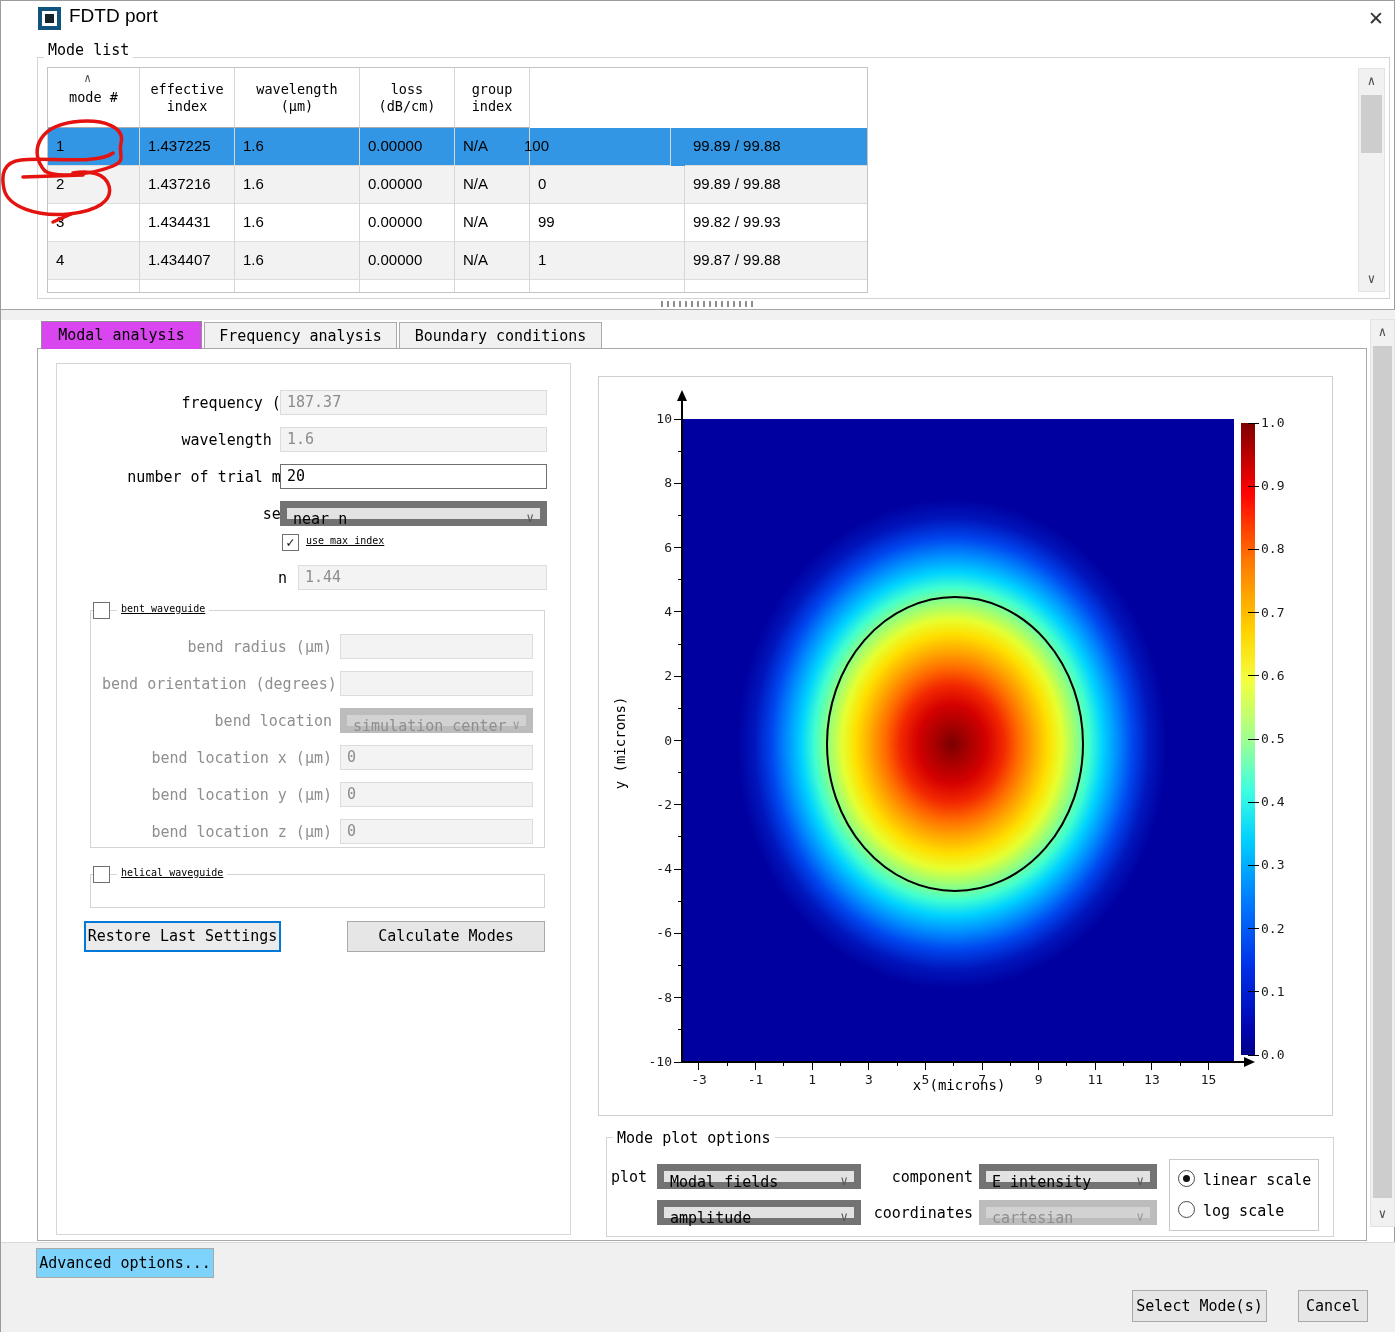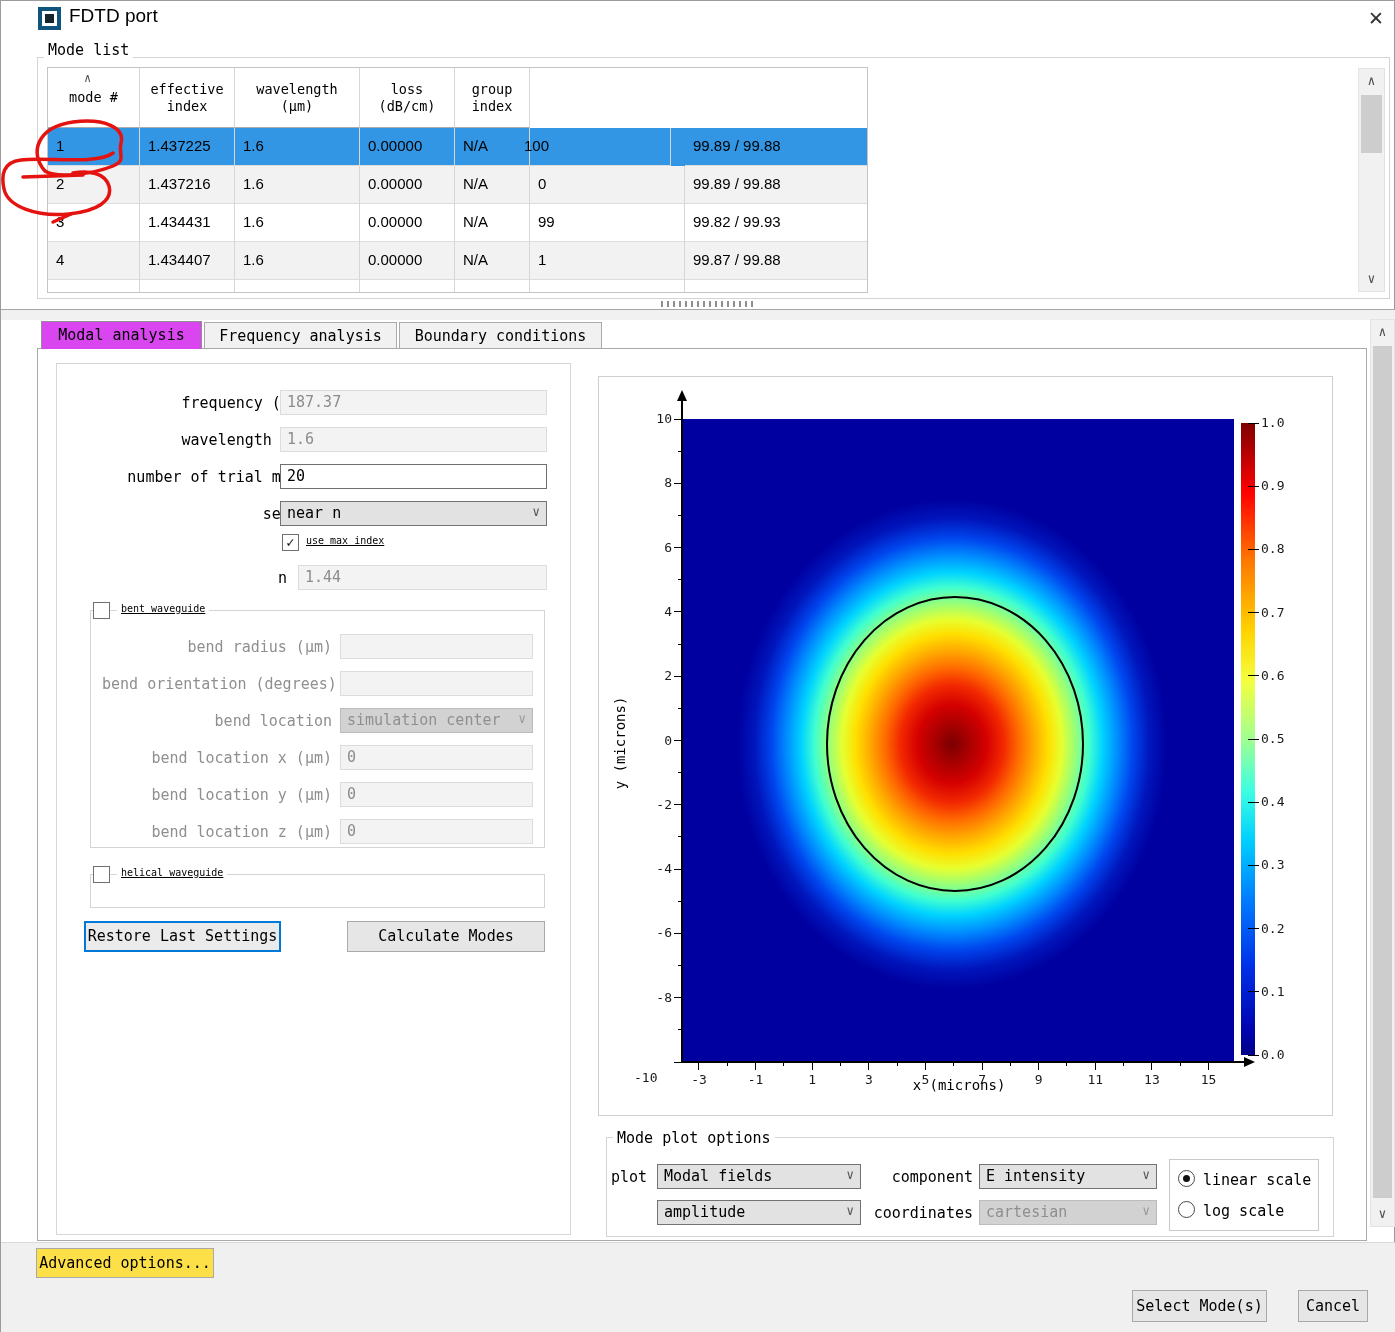--- a/index.html
+++ b/index.html
@@ -45,21 +45,21 @@
          border:1px solid #a9a9a9; border-bottom:none; background:#f1f1f1; cursor:pointer; }
   .tab.active { background:#d946ef; height:28px; top:320px; z-index:3; border-color:#8f8f8f; }
   .tabpanel { border:1px solid #a9a9a9; background:#fff; }
 
   
   .flabel { position:absolute; font-size:15px; text-align:right; white-space:nowrap; }
   .flabel.dis { color:#8f8f8f; }
   .field { position:absolute; height:25px; background:#f3f3f3; border:1px solid #dcdcdc; color:#8c8c8c;
            font-size:15px; padding:2px 6px; overflow:hidden; white-space:nowrap; }
   .field.enabled { background:#fff; border-color:#6f6f6f; color:#000; }
-  .dropdown { position:absolute; height:25px; background:#e2e2e2; border:1px solid #737373; color:#000;
+  .dropdown { position:absolute; height:25px; background:#e2e2e2; border:7px solid #737373; color:#000;
               font-size:15px; padding:2px 24px 2px 6px; cursor:pointer; white-space:nowrap; }
   .dropdown.disabled { background:#d2d2d2; border-color:#bcbcbc; color:#8f8f8f; cursor:default; }
   .dd-chev { position:absolute; right:6px; top:2px; font-size:13px; color:#5a5a5a; }
   .dropdown.disabled .dd-chev { color:#9b9b9b; }
   .checkbox { position:absolute; width:17px; height:17px; background:#fff; border:1px solid #6f6f6f; text-align:center;
               line-height:15px; font-size:14px; color:#111; cursor:pointer; }
   .cb-label { position:absolute; font-size:10px;text-decoration:underline; }
   .btn { position:absolute; background:#e6e6e6; border:1px solid #a9a9a9; font-size:15px; text-align:center; cursor:pointer;
          font-family:"DejaVu Sans Mono", monospace; }
   .btn.focused { border:2px solid #0078d7; background:#ebebeb; }
@@ -272,21 +272,21 @@
       <div class="tick-label" style="left: 35px; top: 355.5px; width: 38px; text-align: right;">0</div>
       <div class="tick" style="left: 75px; top: 427.3px; width: 8px; height: 1px;"></div>
       <div class="tick-label" style="left: 35px; top: 419.8px; width: 38px; text-align: right;">-2</div>
       <div class="tick" style="left: 75px; top: 491.6px; width: 8px; height: 1px;"></div>
       <div class="tick-label" style="left: 35px; top: 484.1px; width: 38px; text-align: right;">-4</div>
       <div class="tick" style="left: 75px; top: 555.9px; width: 8px; height: 1px;"></div>
       <div class="tick-label" style="left: 35px; top: 548.4px; width: 38px; text-align: right;">-6</div>
       <div class="tick" style="left: 75px; top: 620.2px; width: 8px; height: 1px;"></div>
       <div class="tick-label" style="left: 35px; top: 612.7px; width: 38px; text-align: right;">-8</div>
       <div class="tick" style="left: 75px; top: 684.5px; width: 8px; height: 1px;"></div>
-      <div class="tick-label" style="left: 35px; top: 677px; width: 38px;  margin-top: 16px;">-10</div>
+      <div class="tick-label" style="left: 35px; top: 677px; width: 38px; text-align: right;">-10</div>
       <div class="tick" style="left: 79px; top: 73.65px; width: 4px; height: 1px;"></div>
       <div class="tick" style="left: 79px; top: 137.95px; width: 4px; height: 1px;"></div>
       <div class="tick" style="left: 79px; top: 202.25px; width: 4px; height: 1px;"></div>
       <div class="tick" style="left: 79px; top: 266.55px; width: 4px; height: 1px;"></div>
       <div class="tick" style="left: 79px; top: 330.85px; width: 4px; height: 1px;"></div>
       <div class="tick" style="left: 79px; top: 395.15px; width: 4px; height: 1px;"></div>
       <div class="tick" style="left: 79px; top: 459.45px; width: 4px; height: 1px;"></div>
       <div class="tick" style="left: 79px; top: 523.75px; width: 4px; height: 1px;"></div>
       <div class="tick" style="left: 79px; top: 588.05px; width: 4px; height: 1px;"></div>
       <div class="tick" style="left: 79px; top: 652.35px; width: 4px; height: 1px;"></div>
@@ -369,16 +369,16 @@
 
   <div class="abs" style="left:1168px;top:1158px;width:150px;height:72px;border:1px solid #c9c9c9;z-index:3;background:#fff;"></div>
   <div class="radio selected" style="left:1177px;top:1169px;z-index:4;">
       <div class="dot"></div>
     </div>
   <div class="radio-label" style="left:1202px;top:1170px;z-index:4;">linear scale</div>
   <div class="radio" style="left:1177px;top:1200px;z-index:4;"></div>
   <div class="radio-label" style="left:1202px;top:1201px;z-index:4;">log scale</div>
 
   <div class="abs footer-strip" style="left:0;top:1241px;width:1395px;height:91px;"></div>
-  <div class="btn" style="left:35px;top:1247px;width:178px;height:30px;line-height:28px;background:#fde047;z-index:4;">Advanced options...</div>
+  <div class="btn" style="left:35px;top:1247px;width:178px;height:30px;line-height:28px;background:#7dd3fc;z-index:4;">Advanced options...</div>
   <div class="btn" style="left:1131px;top:1289px;width:135px;height:32px;line-height:30px;z-index:4;">Select Mode(s)</div>
   <div class="btn" style="left:1297px;top:1289px;width:70px;height:32px;line-height:30px;z-index:4;">Cancel</div>
 </div>
 
 </body></html>

